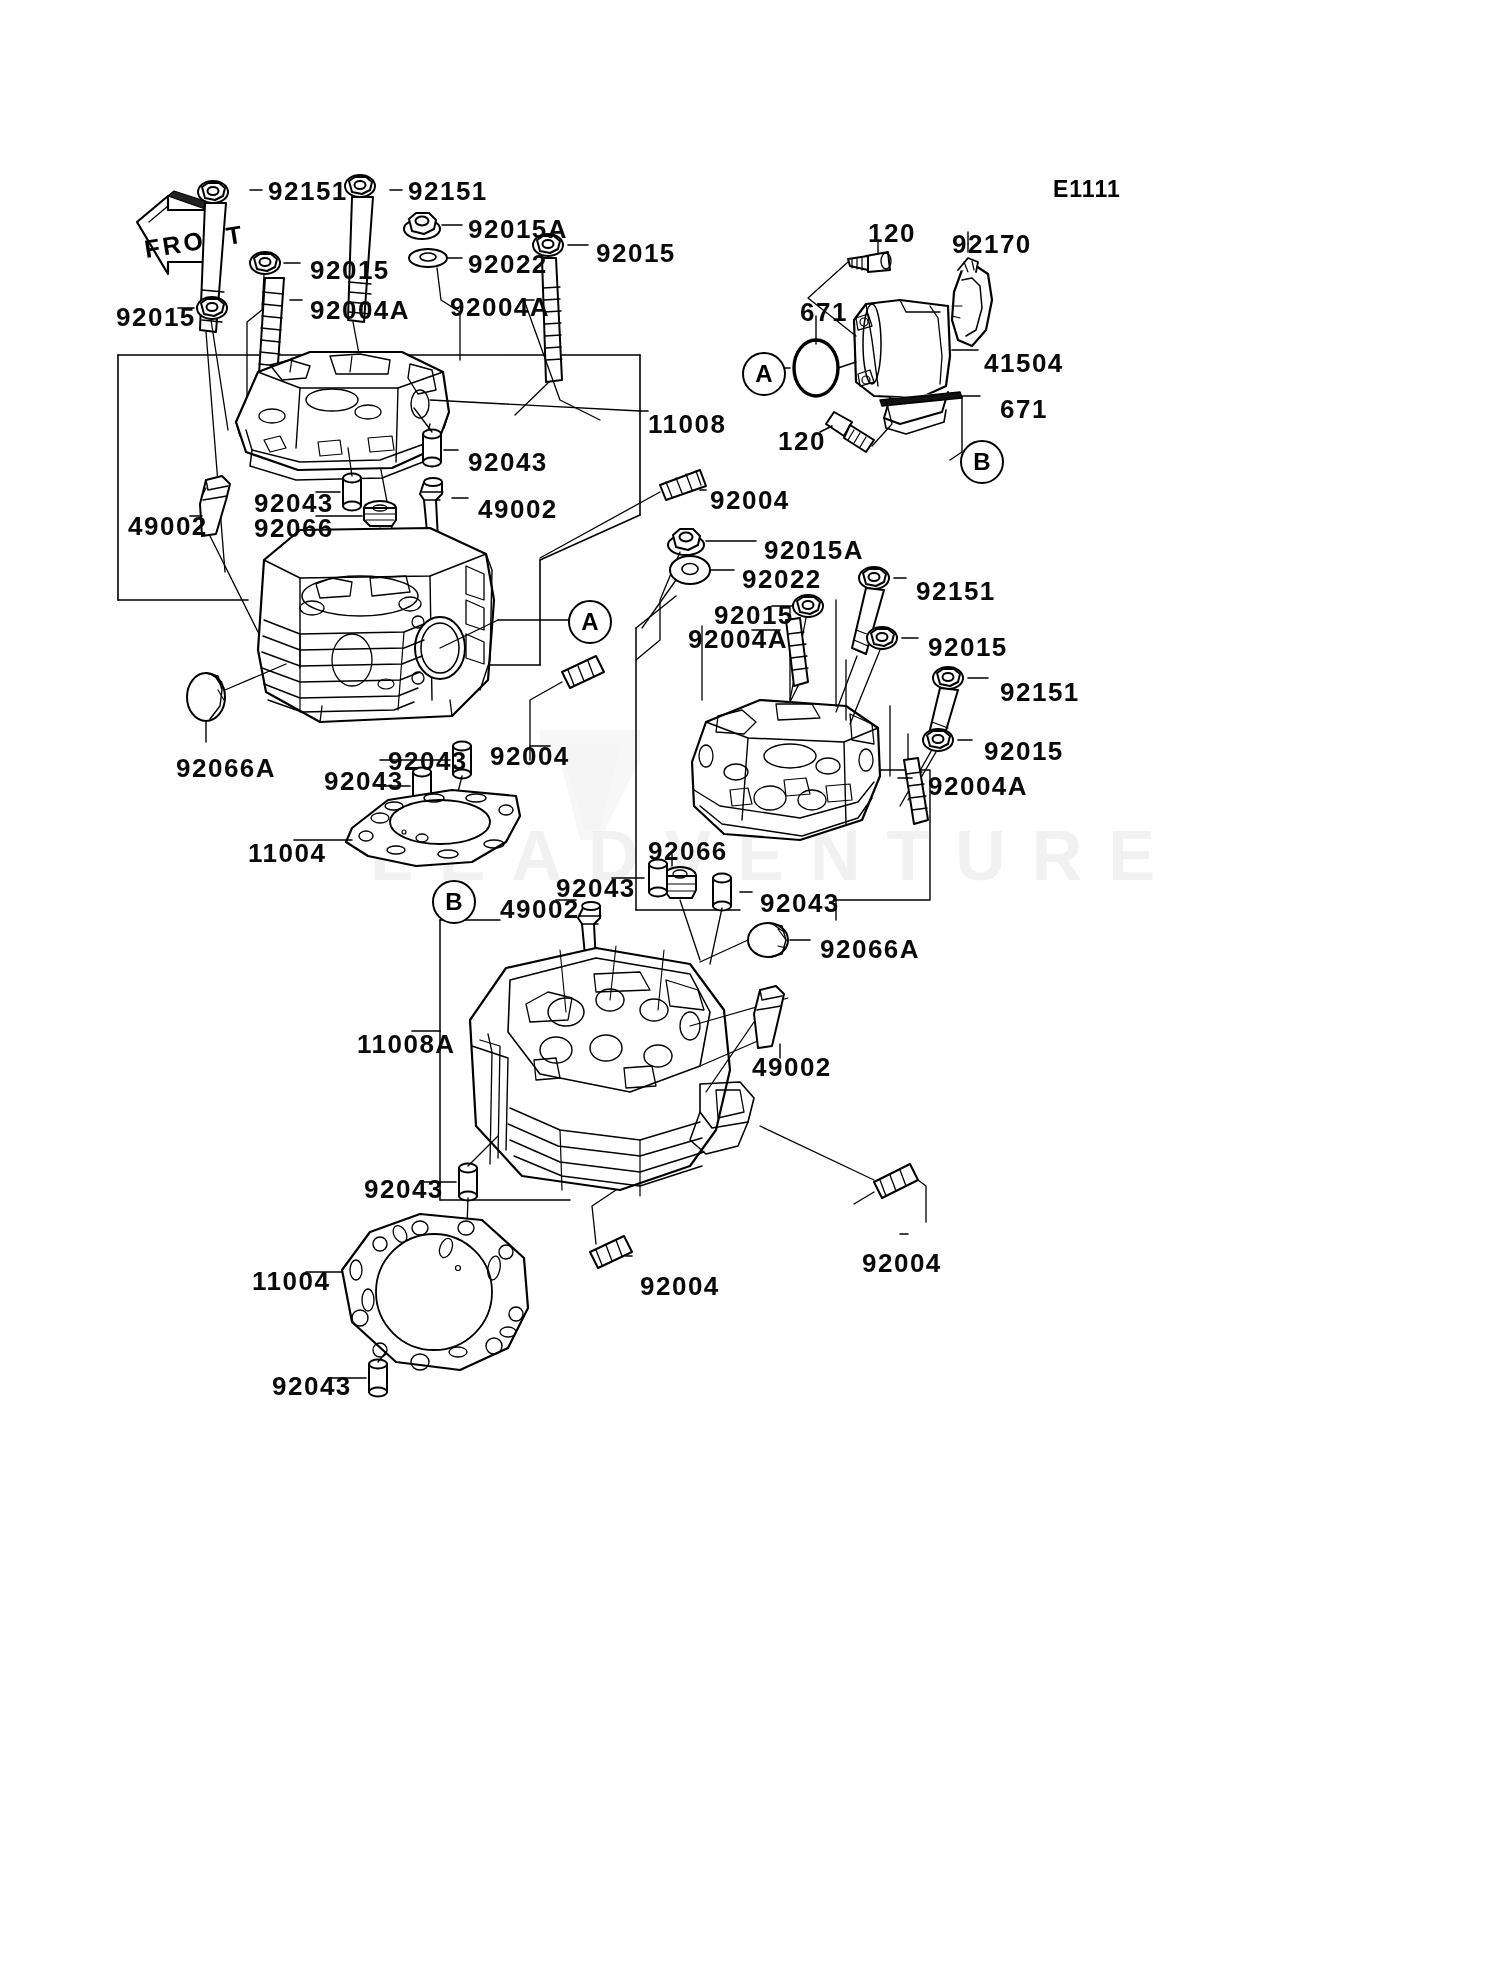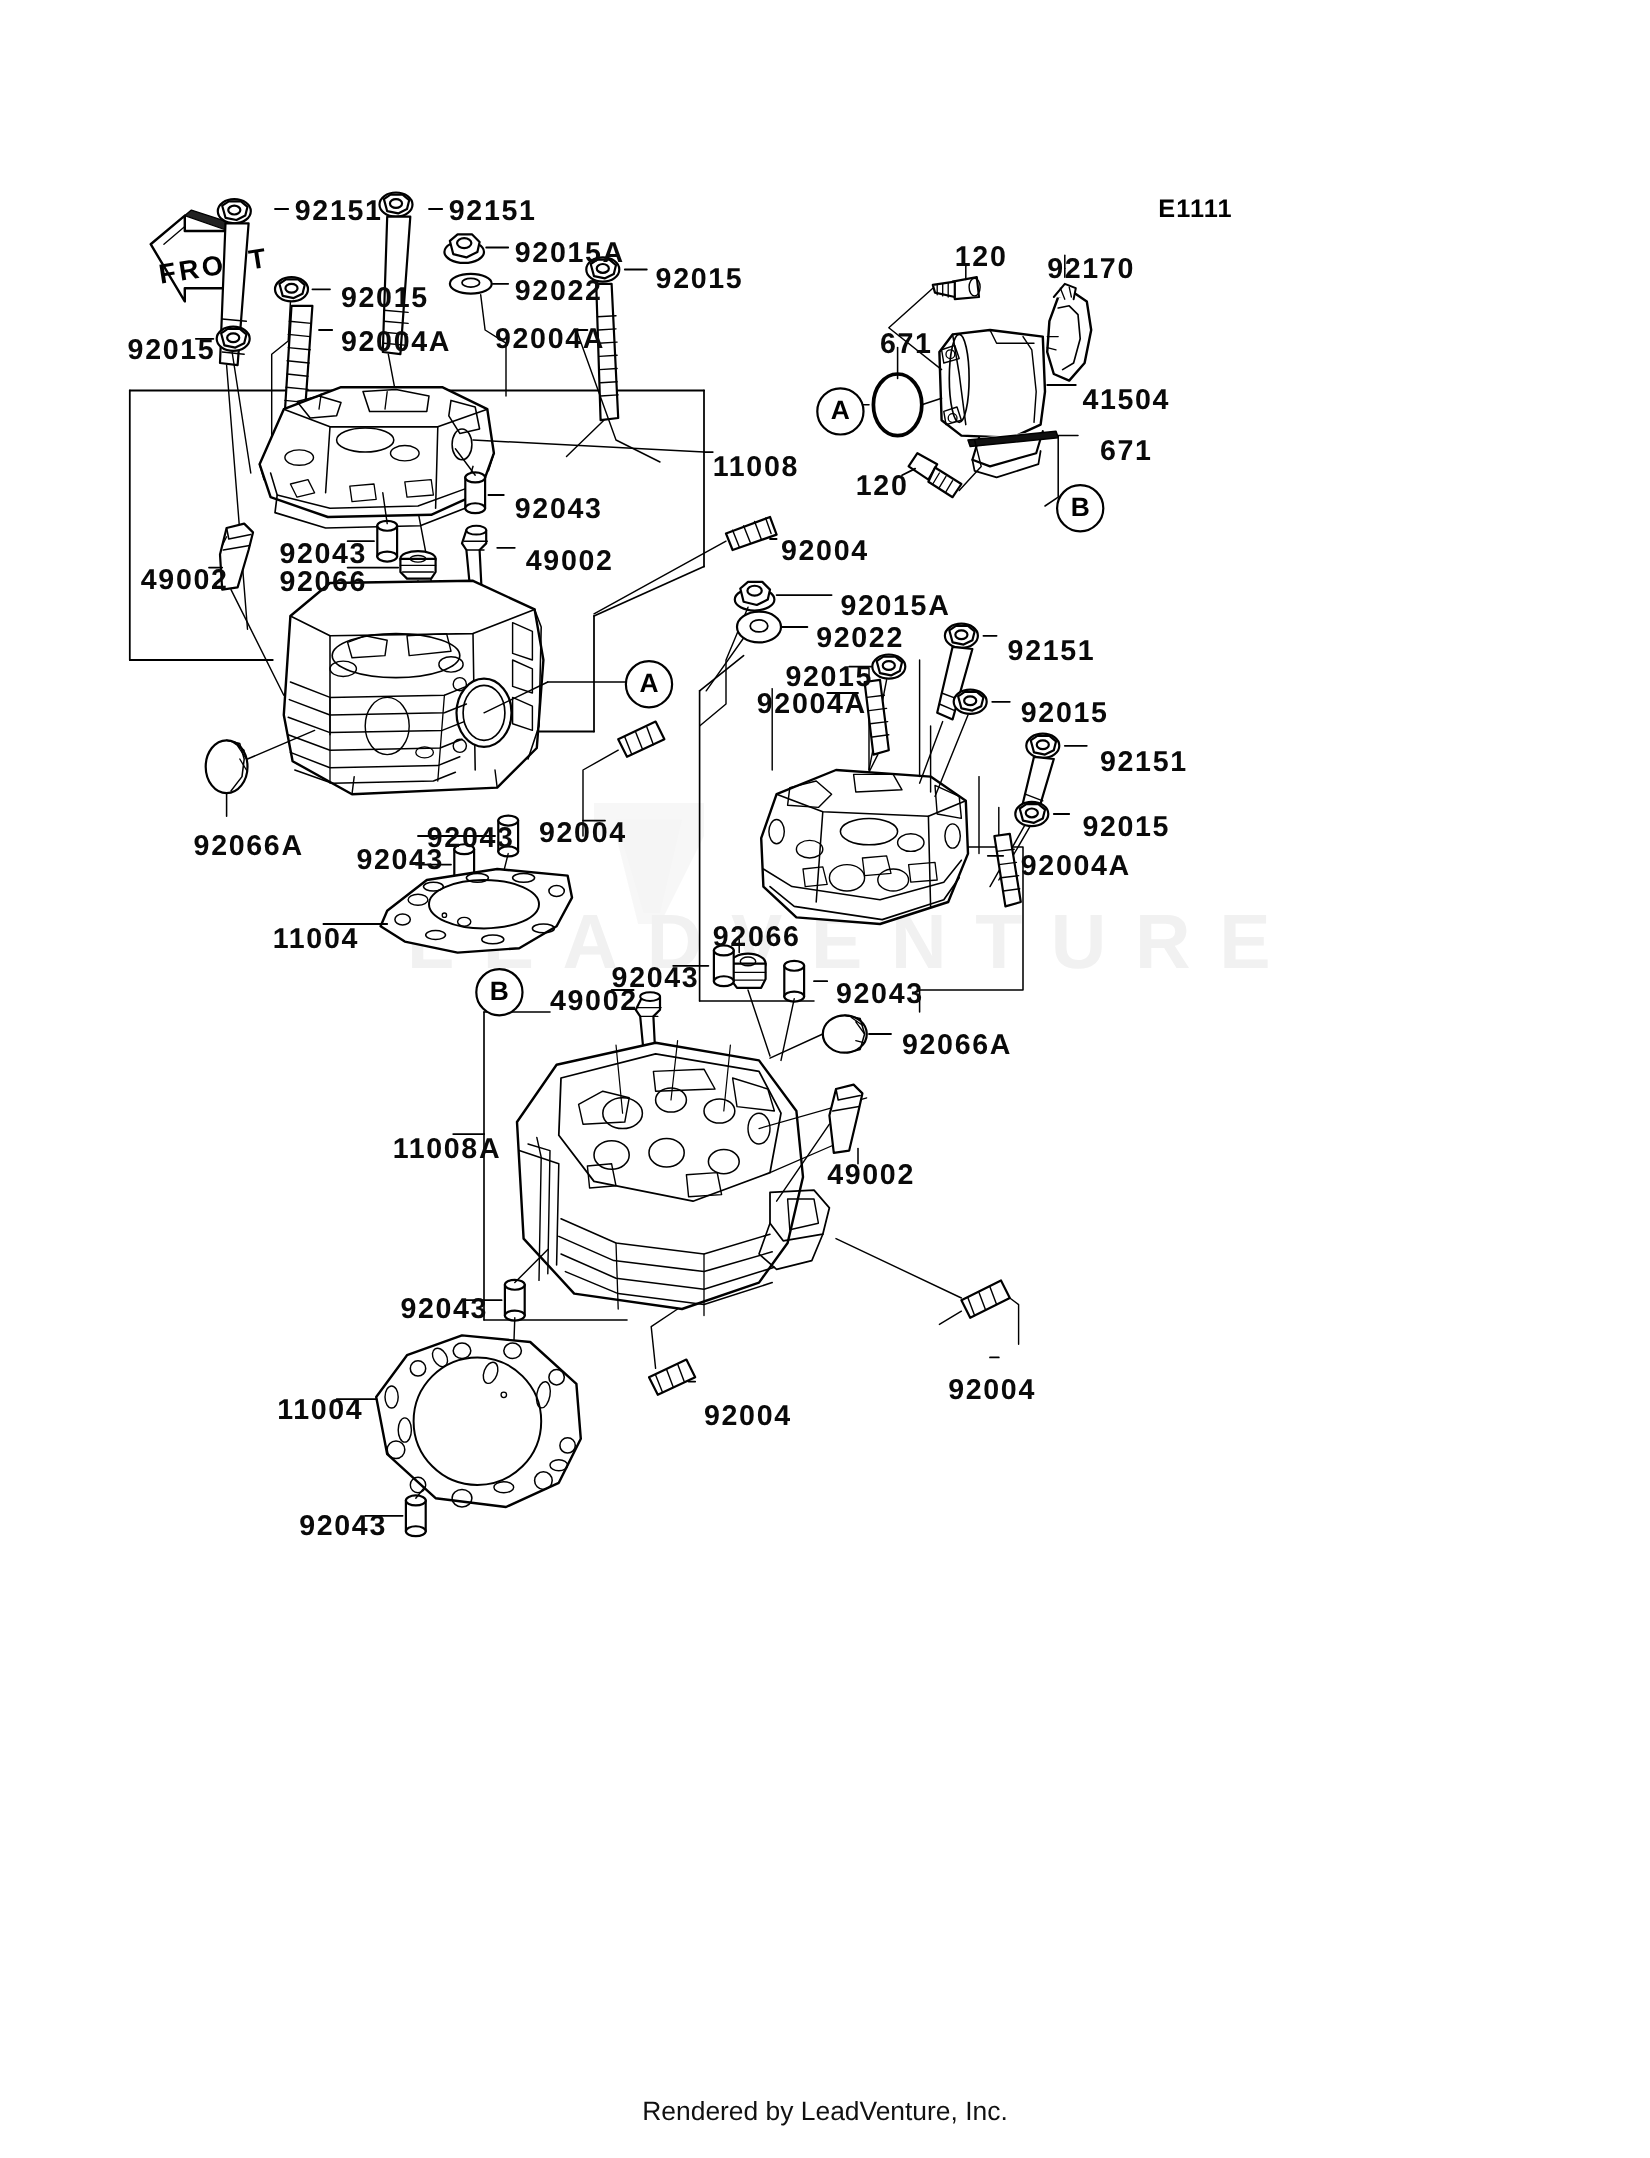--- a/index.html
+++ b/index.html
@@ -623,14 +623,13 @@
     <div class="lbl" style="left:640px;top:1273px;">92004</div>
     <div class="lbl" style="left:252px;top:1268px;">11004</div>
     <div class="lbl" style="left:272px;top:1373px;">92043</div>
 
     <div class="circ" style="left:742px;top:352px;">A</div>
     <div class="circ" style="left:568px;top:600px;">A</div>
     <div class="circ" style="left:960px;top:440px;">B</div>
     <div class="circ" style="left:432px;top:880px;">B</div>
   </div>
 
-  <div class="footer">Rendered by LeadVenture, Inc.</div>
 </div>
 
 </body></html>

